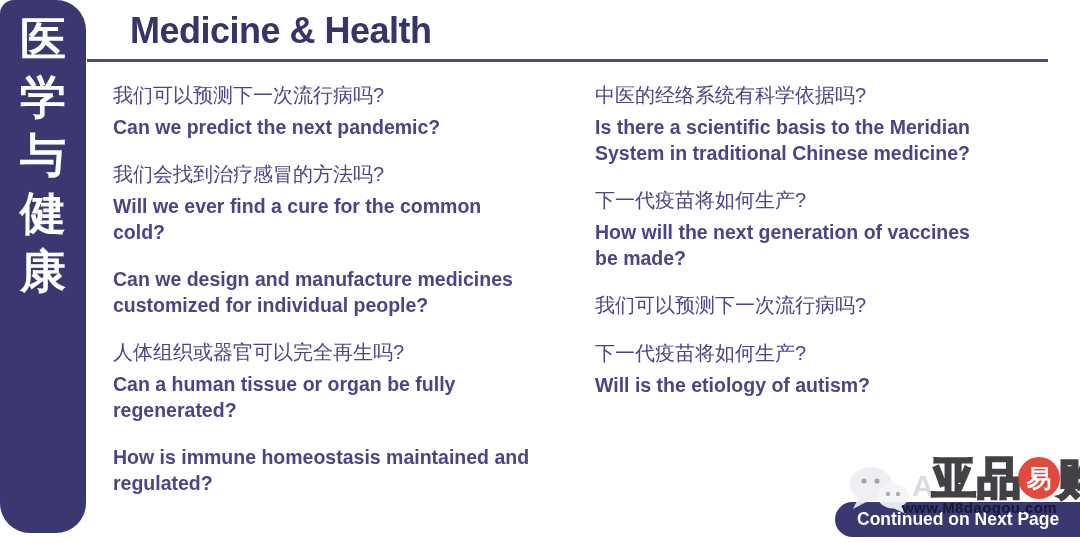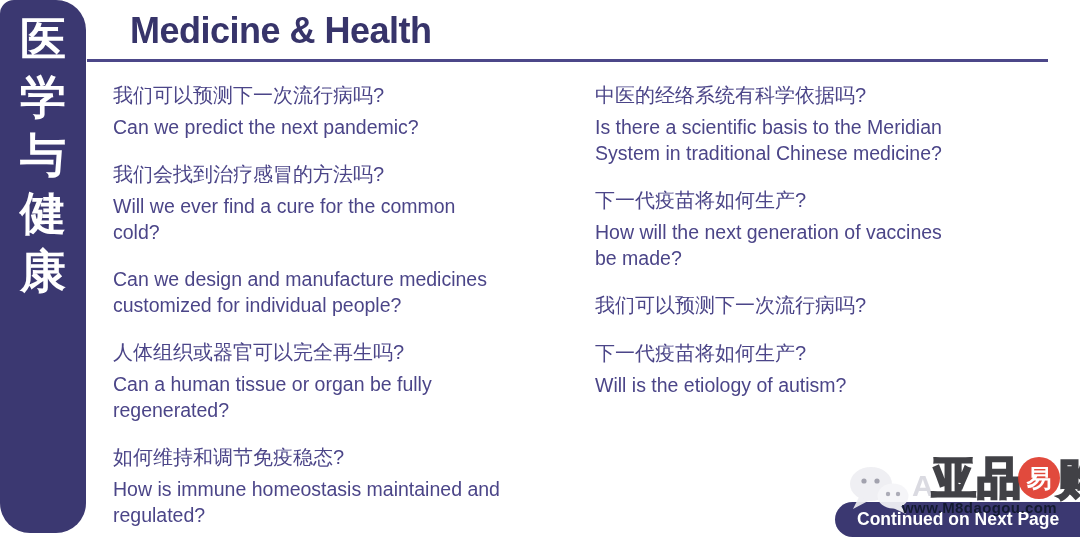--- a/index.html
+++ b/index.html
@@ -67,21 +67,21 @@
     font-size: 20px;
     line-height: 27px;
     font-weight: 400;
     color: #4b4588;
     white-space: pre-line;
   }
   .qa .en {
     margin: 0;
     font-size: 19.5px;
     line-height: 26px;
-    font-weight: 400;
+    font-weight: 700;
     color: #4b4588;
     white-space: pre-line;
   }
 
   
   .pill {
     position: absolute;
     left: 835px; top: 502px;
     width: 280px; height: 35px;
     background: #3b3871;
@@ -178,21 +178,20 @@
       <div class="qa">
         <p class="en">Can we design and manufacture medicines
 customized for individual people?</p>
       </div>
       <div class="qa">
         <p class="cn">人体组织或器官可以完全再生吗?</p>
         <p class="en">Can a human tissue or organ be fully
 regenerated?</p>
       </div>
       <div class="qa">
-        <p class="cn">如何维持和调节免疫稳态?</p>
         <p class="en">How is immune homeostasis maintained and
 regulated?</p>
       </div>
     </section>
 
     <section class="col">
       <div class="qa">
         <p class="cn">中医的经络系统有科学依据吗?</p>
         <p class="en">Is there a scientific basis to the Meridian
 System in traditional Chinese medicine?</p>

